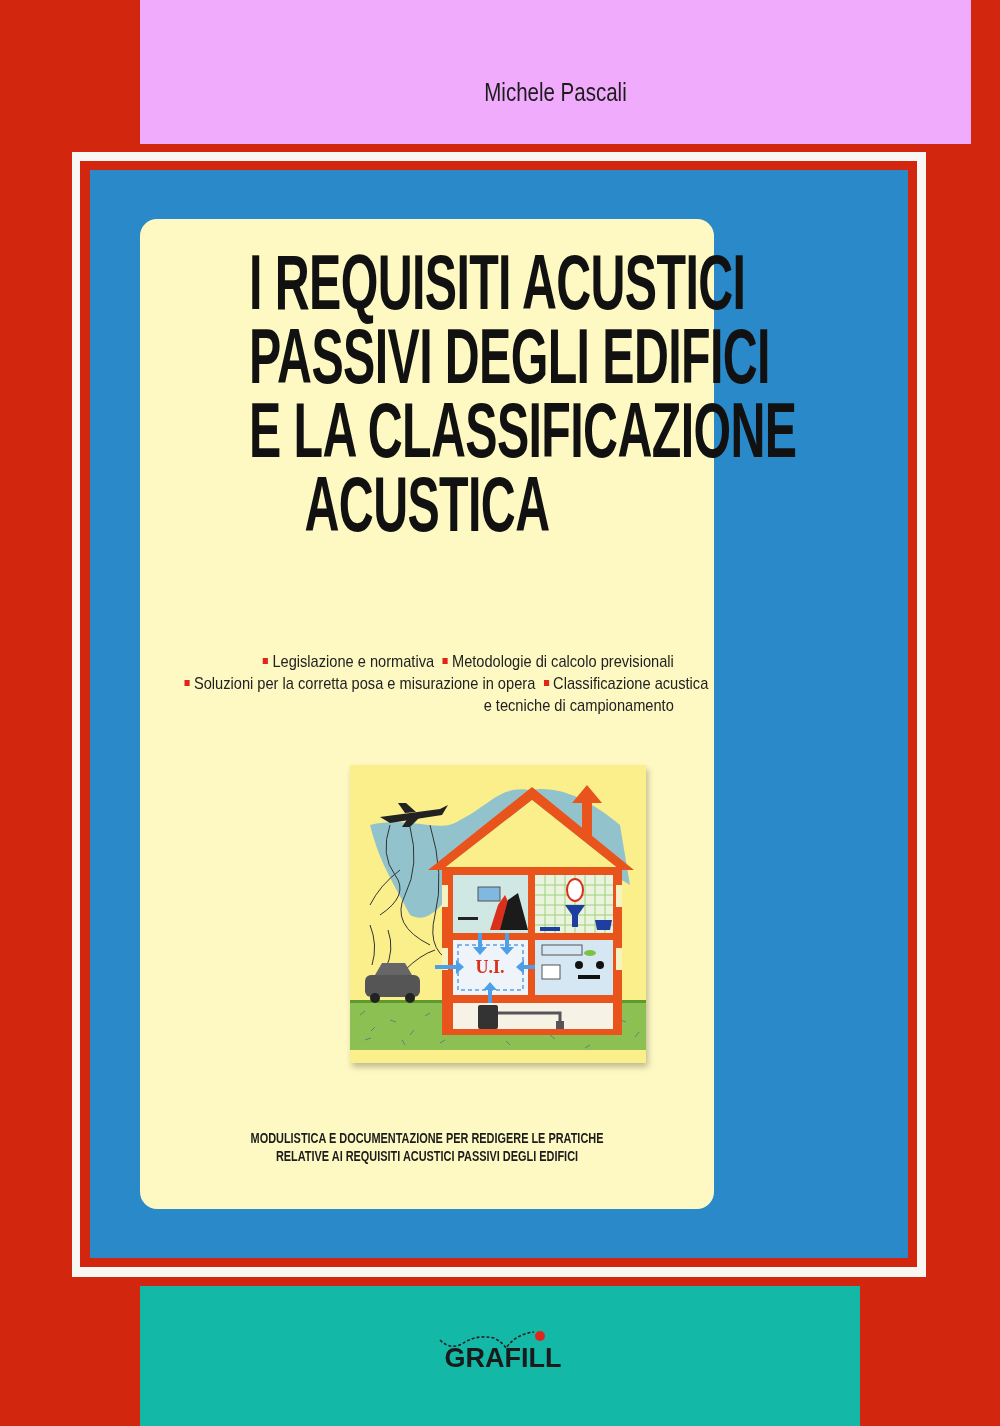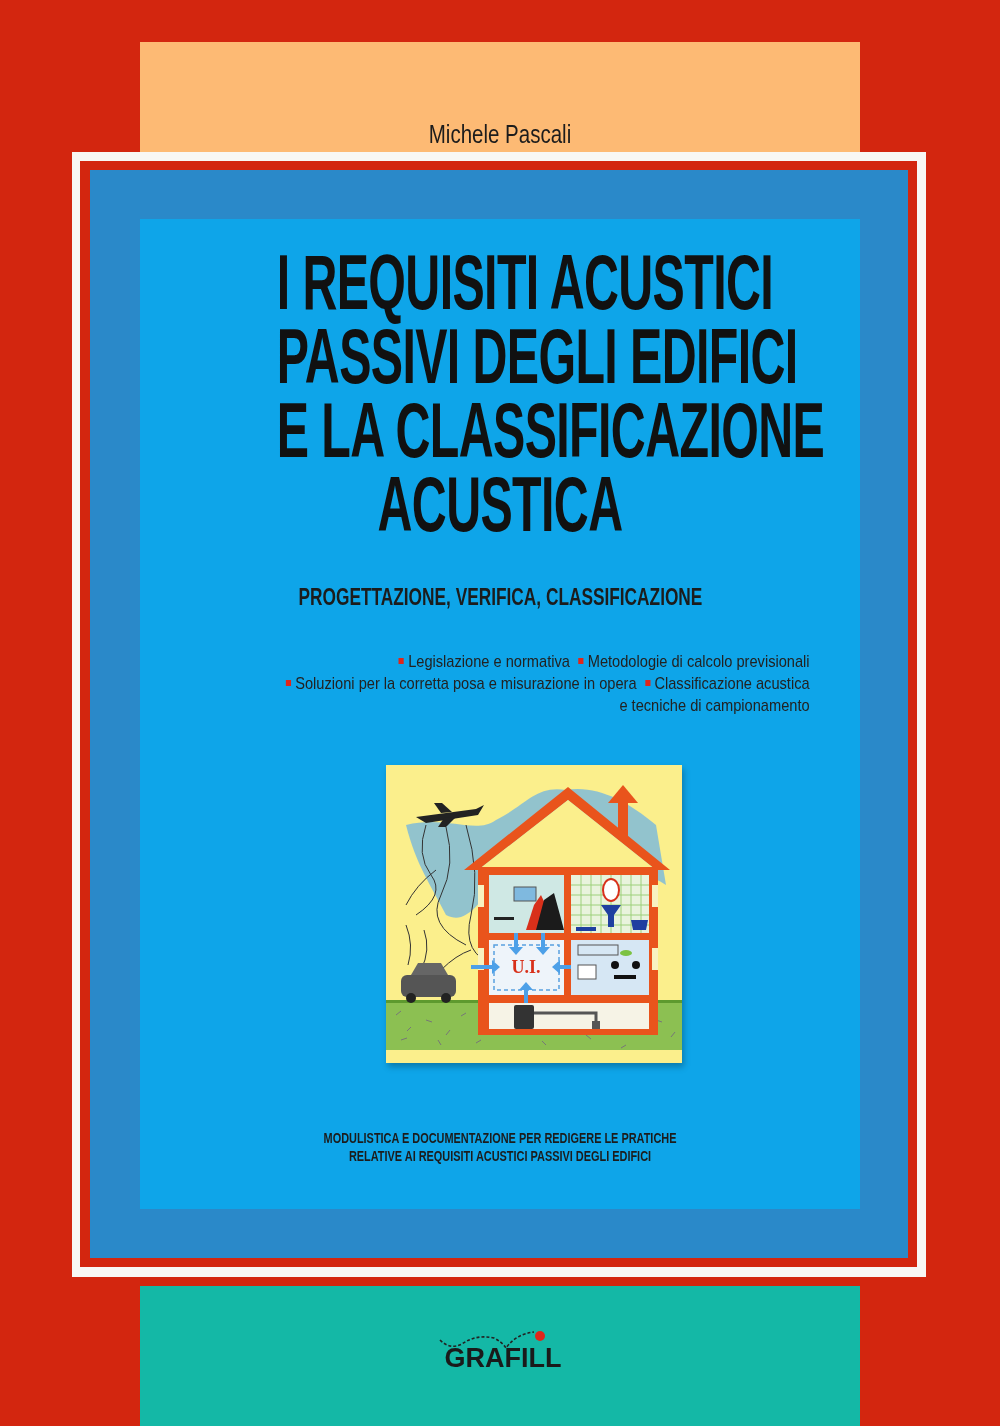--- a/index.html
+++ b/index.html
@@ -1,31 +1,31 @@
 <!DOCTYPE html>
 <html><head>
 <meta charset="utf-8">
 <style>
   html, body { margin:0; padding:0; }
   body { width:1000px; height:1426px; background:#d3260f; position:relative; overflow:hidden; font-family:"Liberation Sans", sans-serif; }
   .abs { position:absolute; }
-  .top-panel { left:140px; top:0; width:720px; height:144px; background:#fdba74;margin-top:42px; }
+  .top-panel { left:140px; top:0; width:831px; height:144px; background:#f0abfc; }
   .author { position:absolute; left:0; right:0; top:78px; text-align:center; font-size:25px; color:#1c1c1c; transform:scaleX(0.82); letter-spacing:0px; }
   .frame-white { left:72px; top:152px; width:854px; height:1125px; background:#f8f7f4; }
   .frame-red { left:80px; top:161px; width:837px; height:1106px; background:#d3260f; }
   .frame-blue { left:90px; top:170px; width:818px; height:1088px; background:#2a89c9; }
-  .content { left:140px; top:219px; width:720px; height:990px; background:#0ea5e9; }
+  .content { left:140px; top:219px; width:574px; height:990px; background:#fef9c3;border-radius:17px; }
   .title { position:absolute; left:0; right:0; top:26px; text-align:center; font-family:"Liberation Sans", sans-serif; font-weight:bold; font-size:78px; line-height:74px; color:#111; }
   .title span { display:block; transform:scaleX(0.62); transform-origin:center; white-space:nowrap; letter-spacing:-1px; }
   .subtitle { position:absolute; left:0; right:0; top:364px; text-align:center; font-weight:bold; font-size:24px; color:#1c1c1c; }
   .subtitle span { display:inline-block; transform:scaleX(0.72); white-space:nowrap; }
   .topics { position:absolute; left:0; right:0; top:432px; text-align:right; font-size:17px; line-height:22px; color:#222; }
   .topics .line { display:block; white-space:nowrap; transform:scaleX(0.86); }
   .bullet { display:inline-block; width:6px; height:6px; background:#e0261a; vertical-align:middle; margin:0 5px 3px 5px; }
-  .illus { position:absolute; left:210px; top:546px; width:296px; height:298px; box-shadow:2px 4px 6px rgba(0,0,0,0.25);margin-left:36px; }
+  .illus { position:absolute; left:210px; top:546px; width:296px; height:298px; box-shadow:2px 4px 6px rgba(0,0,0,0.25); }
   .footer-text { position:absolute; left:0; right:0; top:910px; text-align:center; font-weight:bold; font-size:14px; line-height:18px; color:#1c1c1c; }
   .footer-text span { display:block; transform:scaleX(0.78); white-space:nowrap; }
   .bottom-panel { left:140px; top:1286px; width:720px; height:160px; background:#14b8a6; }
   .logo { position:absolute; left:296px; top:38px; width:134px; height:50px; }
   .logo-text { position:absolute; left:0; right:0; bottom:0; text-align:center; font-weight:bold; font-size:27px; color:#1a1a1a; letter-spacing:0px; }
 </style>
 </head>
 <body>
 
 <div class="abs top-panel">
@@ -37,23 +37,20 @@
 <div class="abs frame-blue"></div>
 
 <div class="abs content">
   <div class="title">
     <span>I REQUISITI ACUSTICI</span>
     <span>PASSIVI DEGLI EDIFICI</span>
     <span>E LA CLASSIFICAZIONE</span>
     <span>ACUSTICA</span>
   </div>
 
-  <div class="subtitle">
-    <span>PROGETTAZIONE, VERIFICA, CLASSIFICAZIONE</span>
-  </div>
 
   <div class="topics">
     <span class="line">
       <i class="bullet"></i><span>Legislazione e normativa</span>
       <i class="bullet"></i><span>Metodologie di calcolo previsionali</span>
     </span>
     <span class="line">
       <i class="bullet"></i><span>Soluzioni per la corretta posa e misurazione in opera</span>
       <i class="bullet"></i><span>Classificazione acustica</span>
     </span>

